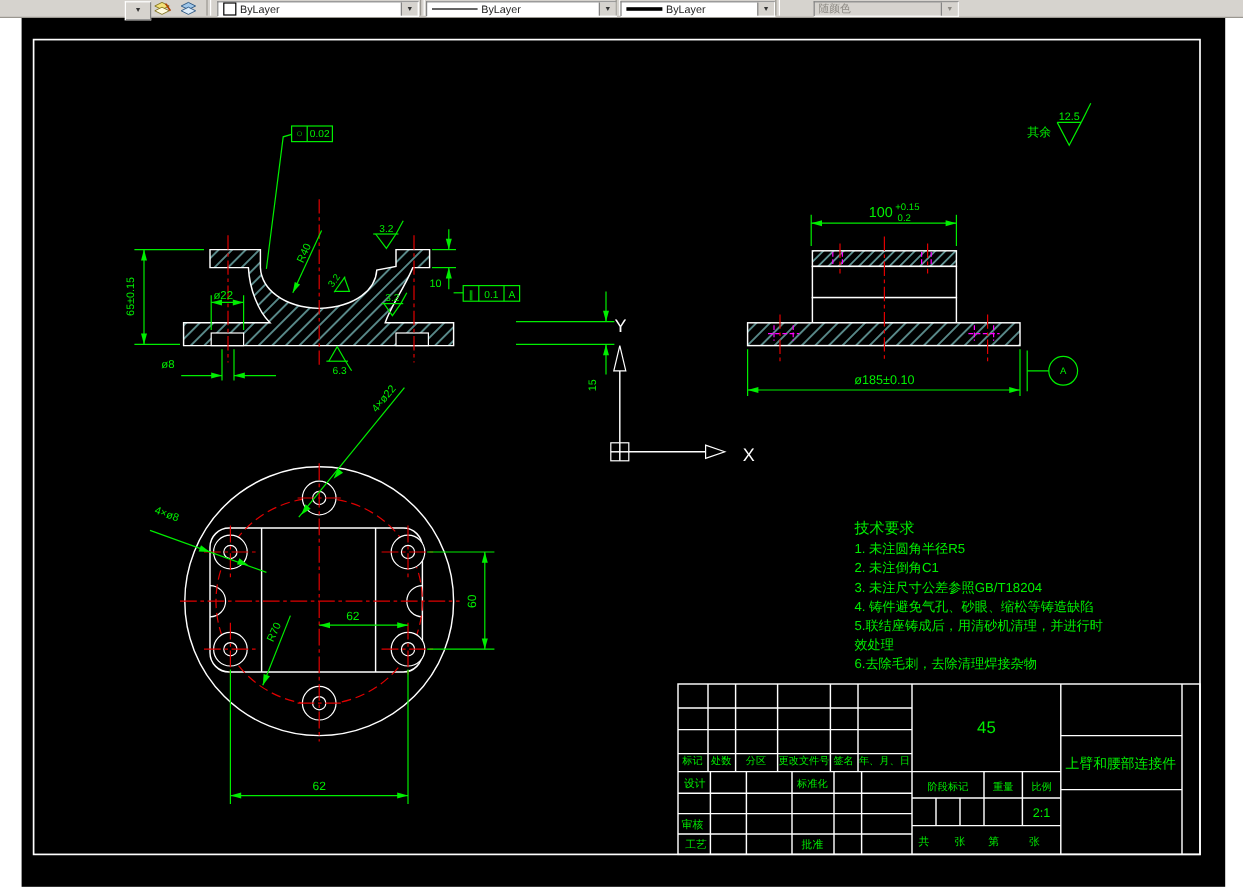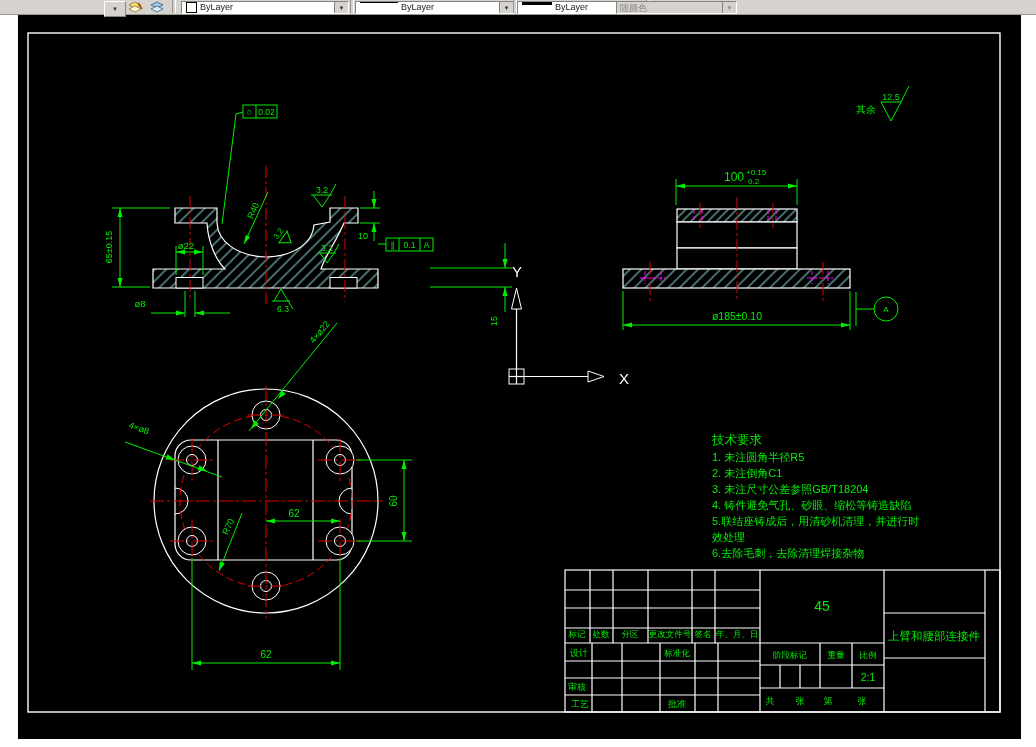--- a/index.html
+++ b/index.html
@@ -3,21 +3,21 @@
 <meta charset="utf-8">
 <style>
   html,body{margin:0;padding:0;background:#ffffff;}
   #screen{position:relative;width:1036px;height:747px;overflow:hidden;background:#ffffff;
           font-family:"Liberation Sans",sans-serif;}
   
   #toolbar{position:absolute;left:0;top:0;width:1036px;height:14px;background:#d6d3ce;
            border-bottom:1px solid #9a9790;z-index:5;}
   .tb-abs{position:absolute;top:1px;height:11px;}
   .combo{background:#ffffff;border:1px solid;border-color:#848484 #ffffff #ffffff #848484;
-         display:flex;font-size:9px;color:#222;}
+         display:flex;align-items:center;font-size:9px;color:#222;}
   .combo .lbl{flex:1;white-space:nowrap;overflow:hidden;padding-left:3px;}
   .combo.disabled{background:#d6d3ce;color:#8d8a84;}
   .dd-btn{width:13px;height:100%;background:#d6d3ce;border-left:1px solid #848484;
           display:flex;align-items:center;justify-content:center;font-size:6px;color:#333;flex:none;}
   .sep{position:absolute;top:0;width:2px;height:13px;border-left:1px solid #9a9790;border-right:1px solid #ffffff;}
   .swatch{width:9px;height:9px;border:1px solid #000;background:#ffffff;margin-left:4px;flex:none;}
   .ltline{width:38px;height:1px;background:#000;margin-left:4px;flex:none;}
   .lwline{width:30px;height:3px;background:#000;margin-left:4px;flex:none;}
   
   svg{position:absolute;left:0;top:0;z-index:1;}
@@ -62,21 +62,21 @@
       <span class="lbl">ByLayer</span>
       <span class="dd-btn">▼</span>
     </div>
     <div class="sep" style="left:513px;"></div>
     <div class="tb-abs combo" style="left:517px;width:127px;">
       <span class="lwline"></span>
       <span class="lbl">ByLayer</span>
       <span class="dd-btn">▼</span>
     </div>
     <div class="sep" style="left:646px;"></div>
-    <div class="tb-abs combo disabled" style="left:616px;width:119px;">
+    <div class="tb-abs combo disabled" style="left:678px;width:119px;">
       <span class="lbl">随颜色</span>
       <span class="dd-btn" style="color:#8d8a84;">▼</span>
     </div>
   </div>
 
   <svg width="1036" height="747" viewBox="0 0 1036 747">
     <defs>
       <pattern id="h1" patternUnits="userSpaceOnUse" width="8" height="8" patternTransform="rotate(-45)">
         <rect width="8" height="8" fill="#000000"></rect>
         <line x1="0" y1="4" x2="8" y2="4" stroke="#9df3f3" stroke-width="0.9"></line>

